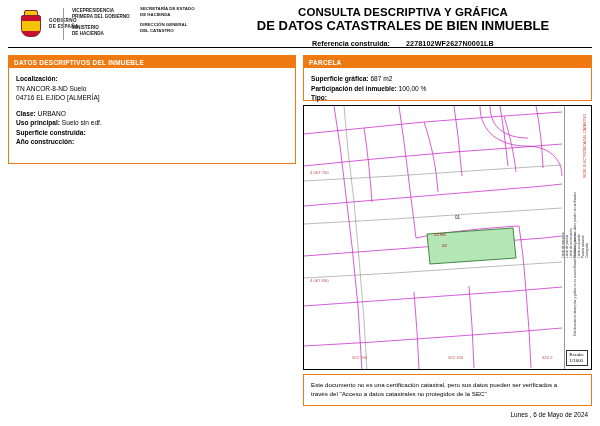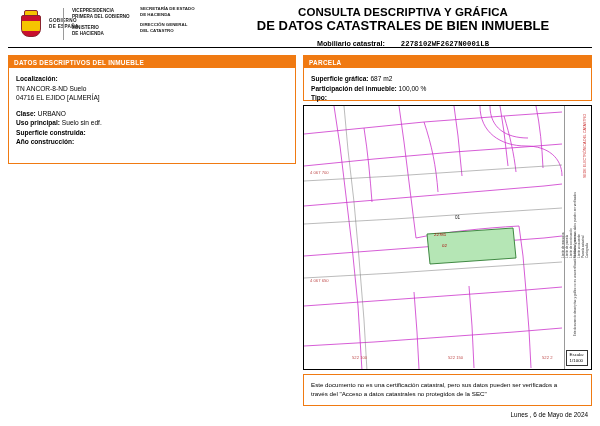--- a/index.html
+++ b/index.html
@@ -109,21 +109,20 @@
   }
   .refcat {
     margin-top: 6px;
     font-size: 7.2px;
     font-weight: bold;
   }
   .refcat .val {
     font-weight: bold;
     margin-left: 16px;
     letter-spacing: 0.1px;
-    font-family: Liberation Mono, monospace;
   }
 
   .header-rule {
     position: absolute;
     left: 8px; top: 47px;
     width: 584px;
     height: 1px;
     background: #000;
   }
 
@@ -267,21 +266,21 @@
     <div class="grp">
       <div>DIRECCIÓN GENERAL</div>
       <div>DEL CATASTRO</div>
     </div>
   </div>
 
   <div class="title-block">
     <div class="t1">CONSULTA DESCRIPTIVA Y GRÁFICA</div>
     <div class="t2">DE DATOS CATASTRALES DE BIEN INMUEBLE</div>
     <div class="refcat">
-      <span>Mobiliario catastral:</span><span class="val">2278102WF2627N0001LB</span>
+      <span>Referencia construida:</span><span class="val">2278102WF2627N0001LB</span>
     </div>
   </div>
 </div>
 <div class="header-rule"></div>
 
 <div class="panel" id="panel-left">
   <div class="panel-title">DATOS DESCRIPTIVOS DEL INMUEBLE</div>
   <div class="panel-body">
     <div class="lbl">Localización:</div>
     <div>TN ANCOR-8-ND  Suelo</div>

